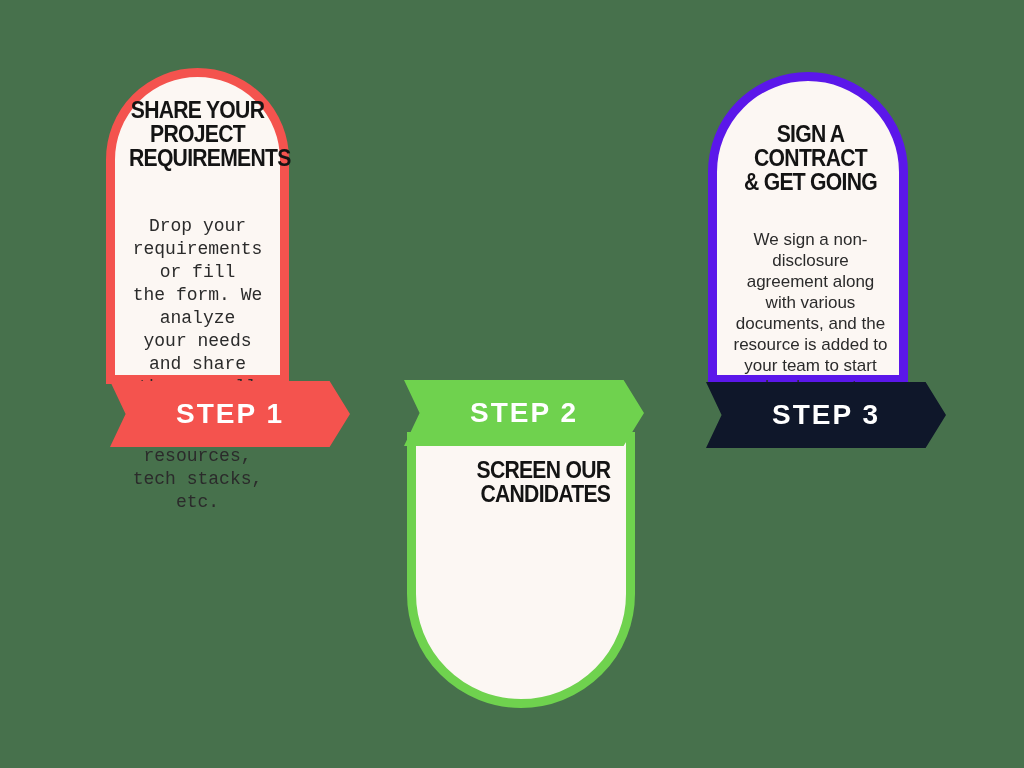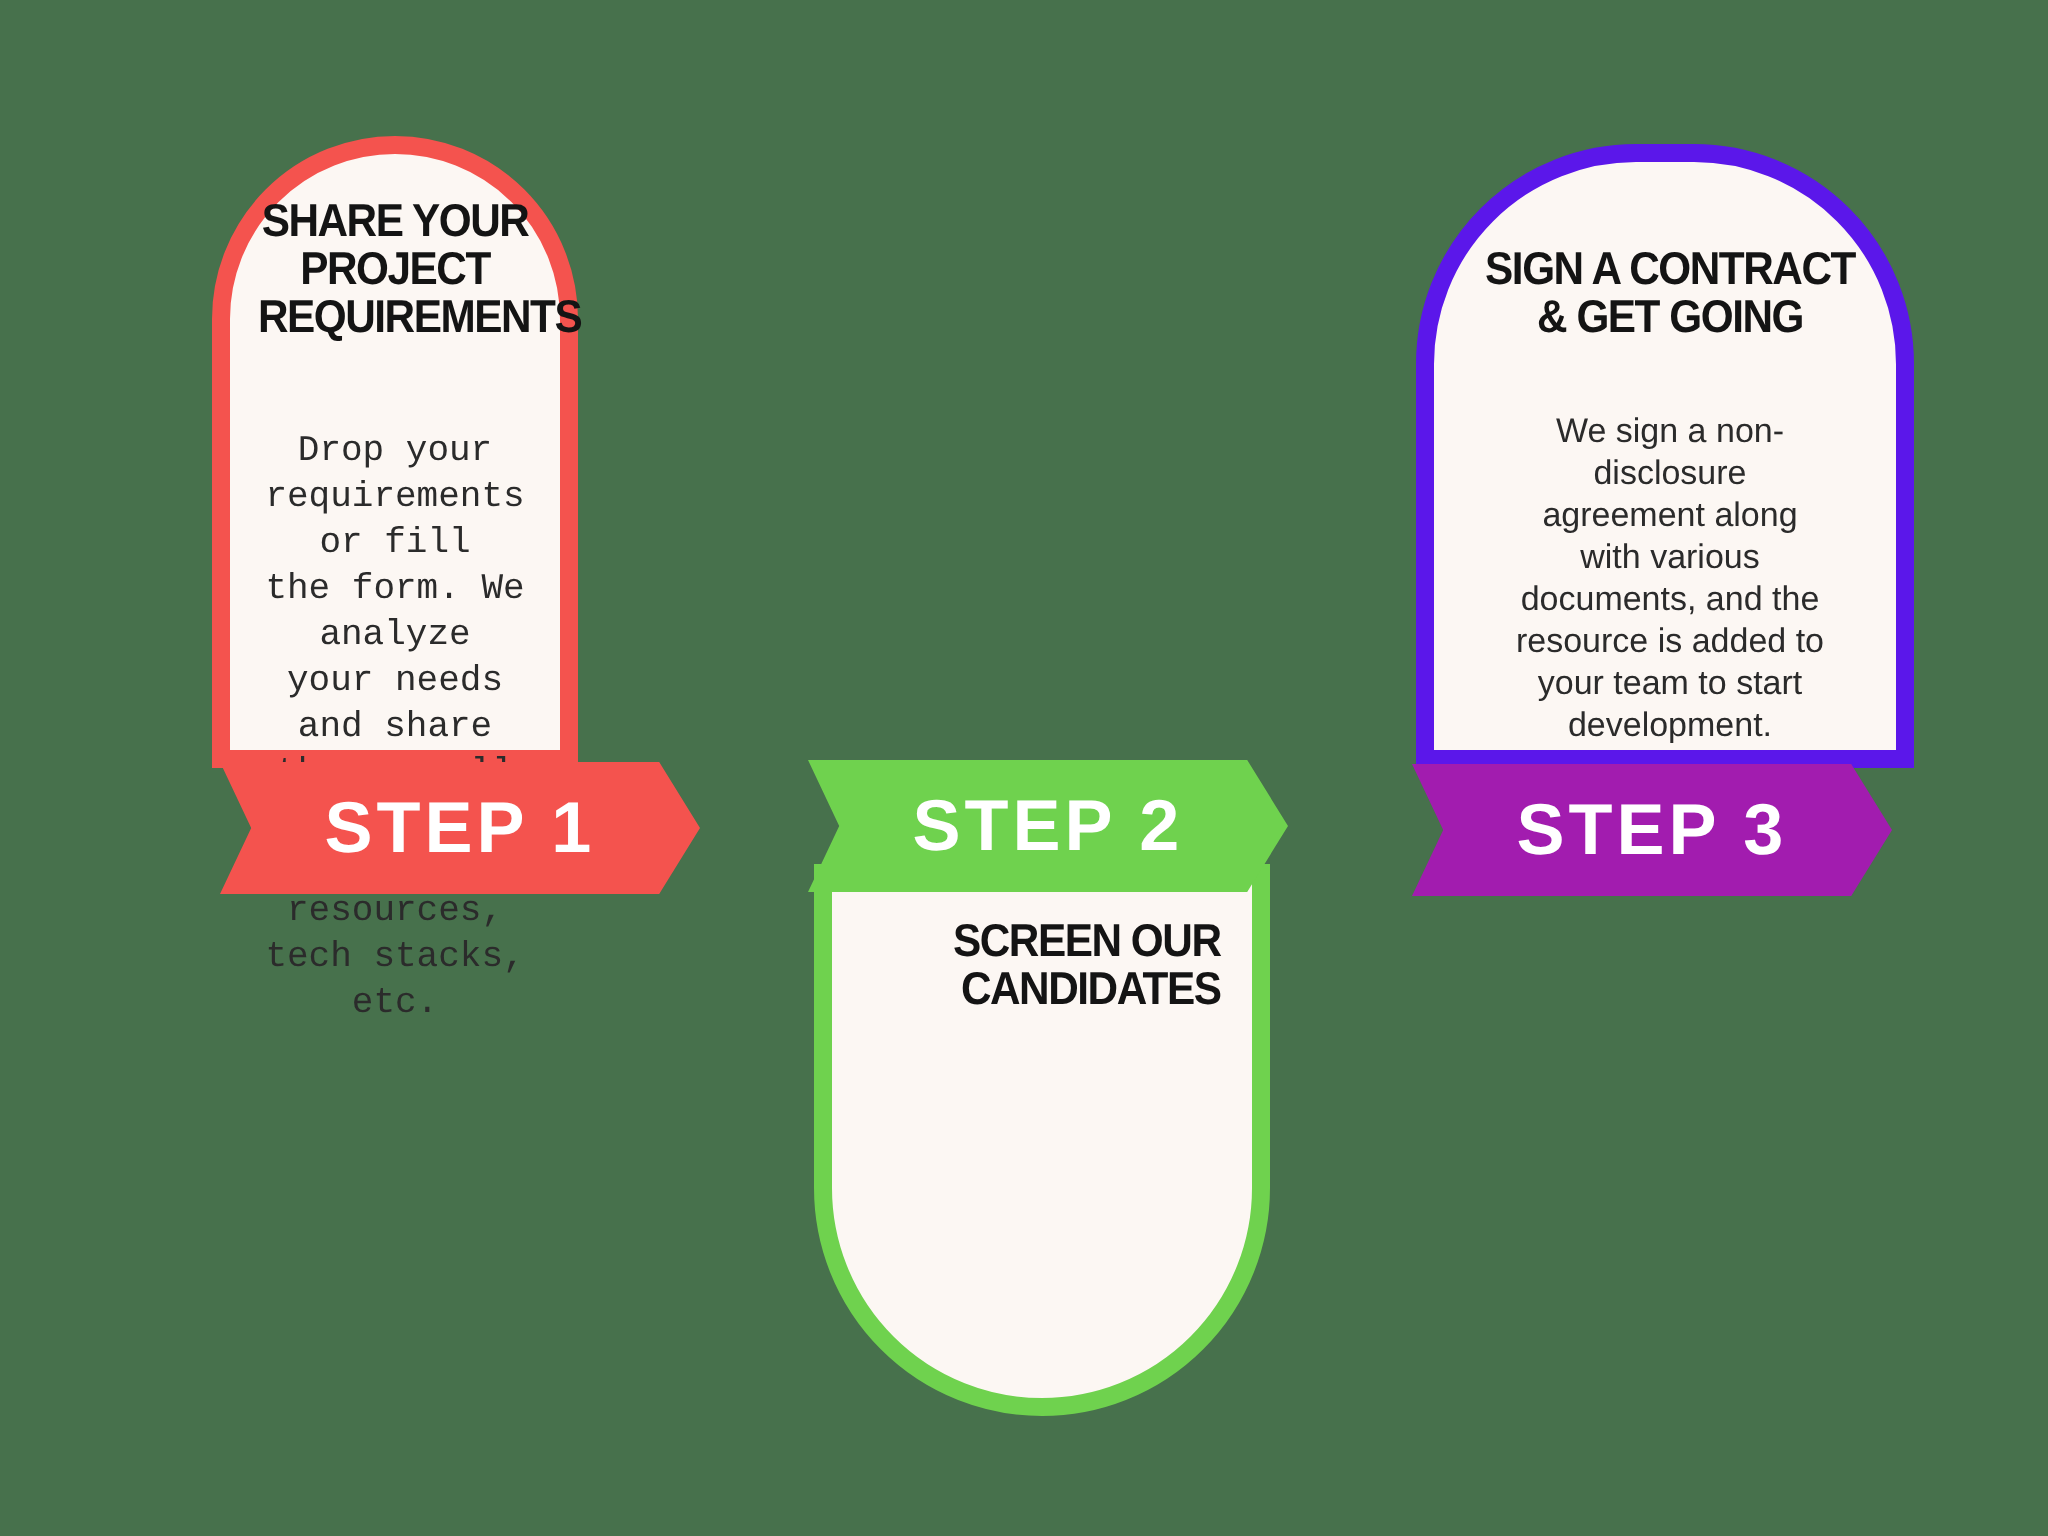--- a/index.html
+++ b/index.html
@@ -45,21 +45,21 @@
     height: 66px;
     z-index: 2;
     clip-path: polygon(0 0, 91.5% 0, 100% 50%, 91.5% 100%, 0 100%, 6.5% 50%);
     display: flex;
     align-items: center;
     justify-content: center;
   }
   .ribbon-label {
     color: #ffffff;
     font-weight: 700;
-    font-size: 36px;
+    font-size: 28px;
     letter-spacing: 2px;
   }
   
   .s1-arch {
     left: 106px; top: 68px;
     width: 183px; height: 316px;
     border-radius: 114px 114px 0 0;
     padding: 21px 8px 0 8px;
   }
   .s1-arch .arch-desc { margin-top: 45px; font-family: Liberation Mono, monospace; }
@@ -70,21 +70,21 @@
     width: 228px; height: 276px;
     border-radius: 0 0 114px 114px;
     padding: 17px 8px 0 8px;
     text-align: right;
   }
   .s2-arch .arch-desc { margin-top: 5px; }
   .s2-ribbon { left: 404px; top: 380px; }
   
   .s3-arch {
     left: 708px; top: 72px;
-    width: 249px; height: 312px;
+    width: 200px; height: 312px;
     border-radius: 110px 110px 0 0;
     padding: 41px 6px 0 11px;
   }
   .s3-arch .arch-desc { margin-top: 35px; font-size: 17px; line-height: 21px; }
   .s3-ribbon { left: 706px; top: 382px; }
 </style>
 </head>
 <body>
 
 <div id="canvas" style="background-color: rgb(71, 113, 76);">
@@ -123,18 +123,18 @@
 &amp; GET GOING</h2>
       <p class="arch-desc">We sign a non-
 disclosure
 agreement along
 with various
 documents, and the
 resource is added to
 your team to start
 development.</p>
     </div>
-    <div class="ribbon s3-ribbon" style="background-color: #a21caf;">
+    <div class="ribbon s3-ribbon" style="background-color: #0f172a;">
       <span class="ribbon-label">STEP 3</span>
     </div>
   </section>
 
 </div>
 
 </body></html>

